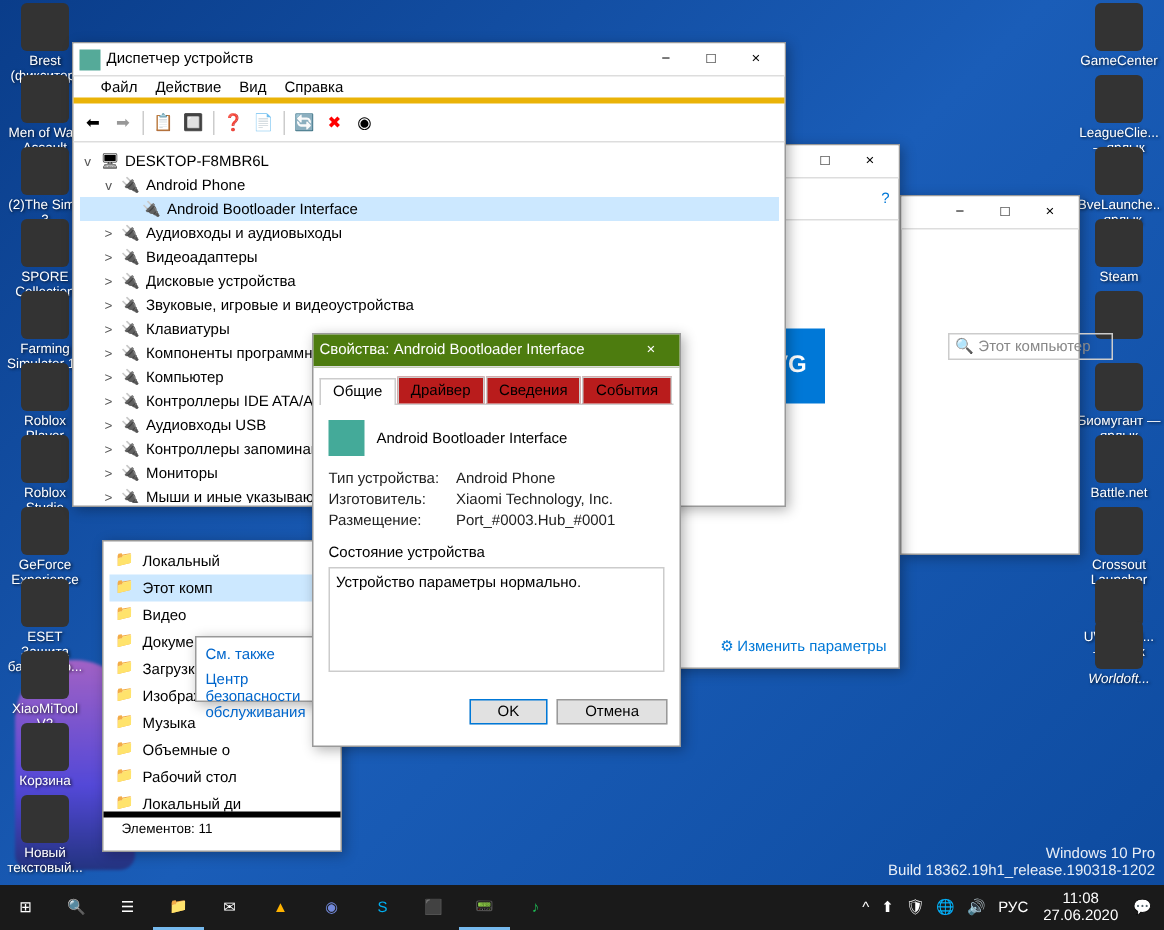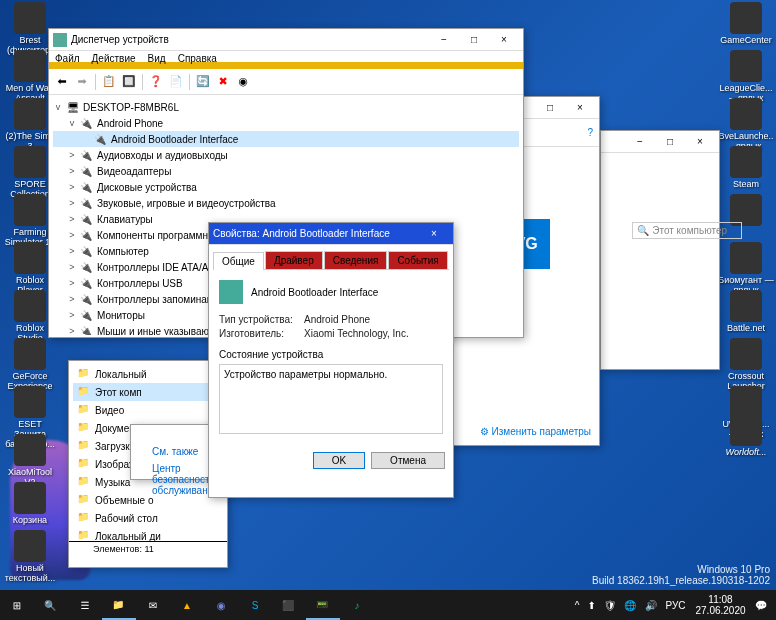--- a/index.html
+++ b/index.html
@@ -2,26 +2,26 @@
 <html><head>
 <meta charset="utf-8">
 <style>
 *{margin:0;padding:0;box-sizing:border-box;font-family:'Segoe UI',Tahoma,sans-serif;font-size:10px}
 body{width:776px;height:620px;background:linear-gradient(135deg,#0a3d8a 0%,#1a5db8 50%,#0d4a9e 100%);overflow:hidden;position:relative}
 .desktop-icon{position:absolute;width:56px;text-align:center;cursor:pointer}
 .desktop-icon .icon-img{width:32px;height:32px;margin:0 auto 2px;background:#333;border-radius:4px}
 .desktop-icon .label{color:#fff;font-size:9px;text-shadow:1px 1px 2px rgba(0,0,0,.8);line-height:1.1;word-wrap:break-word}
 .window{position:absolute;background:#fff;border:1px solid #999;box-shadow:2px 2px 8px rgba(0,0,0,.3)}
 .titlebar{height:22px;background:#fff;display:flex;align-items:center;padding:0 4px;border-bottom:1px solid #ddd}
-.titlebar.blue{background:#1d4ed8;color:#fff}
+.titlebar.blue{background:#4d7c0f;color:#fff}
 .titlebar .icon{width:14px;height:14px;margin-right:4px;background:#5a9;display:inline-block}
 .titlebar .title{flex:1;font-size:10px}
 .titlebar .ctrls{display:flex}
 .titlebar .ctrl{width:30px;height:20px;text-align:center;line-height:20px;font-size:10px;cursor:pointer}
-.menubar{height:18px;display:flex;padding:0 0;border-bottom:7px solid #eab308}
+.menubar{height:18px;display:flex;padding:0 12px;border-bottom:4px solid #eab308}
 .menubar span{padding:2px 6px;font-size:10px;cursor:pointer}
 .toolbar{height:26px;display:flex;align-items:center;padding:0 4px;border-bottom:1px solid #ddd;gap:2px}
 .tb-btn{width:18px;height:18px;border:1px solid transparent;display:flex;align-items:center;justify-content:center;cursor:pointer;font-size:11px}
 .tb-sep{width:1px;height:16px;background:#ccc;margin:0 2px}
 .tree{padding:4px;overflow:auto;font-size:10px}
 .tree-item{display:flex;align-items:center;padding:1px 0;cursor:pointer;white-space:nowrap}
 .tree-item.sel{background:#cce8ff}
 .tree-indent{display:inline-block}
 .tree-exp{width:10px;font-size:9px;color:#555;text-align:center}
 .tree-icon{width:14px;height:14px;margin:0 3px;display:inline-flex;align-items:center;justify-content:center;font-size:10px}
@@ -281,21 +281,21 @@
       <div class="tree-item">
         <span class="tree-indent" style="width:14px"></span>
         <span class="tree-exp">&gt;</span>
         <span class="tree-icon">🔌</span>
         <span>Контроллеры IDE ATA/ATAPI</span>
       </div>
       <div class="tree-item">
         <span class="tree-indent" style="width:14px"></span>
         <span class="tree-exp">&gt;</span>
         <span class="tree-icon">🔌</span>
-        <span>Контроллеры USB</span>
+        <span>Аудиовходы USB</span>
       </div>
       <div class="tree-item">
         <span class="tree-indent" style="width:14px"></span>
         <span class="tree-exp">&gt;</span>
         <span class="tree-icon">🔌</span>
         <span>Контроллеры запоминающих устройств</span>
       </div>
       <div class="tree-item">
         <span class="tree-indent" style="width:14px"></span>
         <span class="tree-exp">&gt;</span>
@@ -347,23 +347,23 @@
       </div>
       <div class="side-item">
         <span class="side-icon">📁</span>
         <span>Рабочий стол</span>
       </div>
       <div class="side-item">
         <span class="side-icon">📁</span>
         <span>Локальный ди</span>
       </div>
     </div>
-  <div style="border-top:1px solid #000000;padding:2px 24px;font-size:9px">Элементов: 11</div>
-</div>
-<div class="window" style="left:130px;top:424px;width:92px;height:56px;padding:21px;font-size:9px">
+  <div style="border-top:4px solid #000000;padding:2px 12px;font-size:9px">Элементов: 11</div>
+</div>
+<div class="window" style="left:130px;top:424px;width:92px;height:44px;padding:6px;font-size:9px">
   <div style="color:#06c;margin-bottom:6px">См. также</div>
   <div style="color:#06c">Центр безопасности обслуживания</div>
 </div>
 
 <div class="window" style="left:208px;top:222px;width:246px;height:276px;z-index:10">
   <div class="titlebar blue">
     <span class="title">Свойства: Android Bootloader Interface</span>
     <div class="ctrls">
       <div class="ctrl close" style="color:#fff">×</div>
     </div>
@@ -380,20 +380,24 @@
       <span>Android Bootloader Interface</span>
     </div>
     <div id="prop-rows">
         <div class="prop-row">
           <div class="prop-label">Тип устройства:</div>
           <div class="prop-val">Android Phone</div>
         </div>
         <div class="prop-row">
           <div class="prop-label">Изготовитель:</div>
           <div class="prop-val">Xiaomi Technology, Inc.</div>
+        </div>
+        <div class="prop-row">
+          <div class="prop-label">Размещение:</div>
+          <div class="prop-val">Port_#0003.Hub_#0001</div>
         </div>
       </div>
     <div style="margin-top:10px">Состояние устройства</div>
     <div class="prop-box">
       <span>Устройство параметры нормально.</span>
     </div>
   </div>
   <div class="prop-btns">
     <button class="btn primary">OK</button>
     <button class="btn">Отмена</button>

